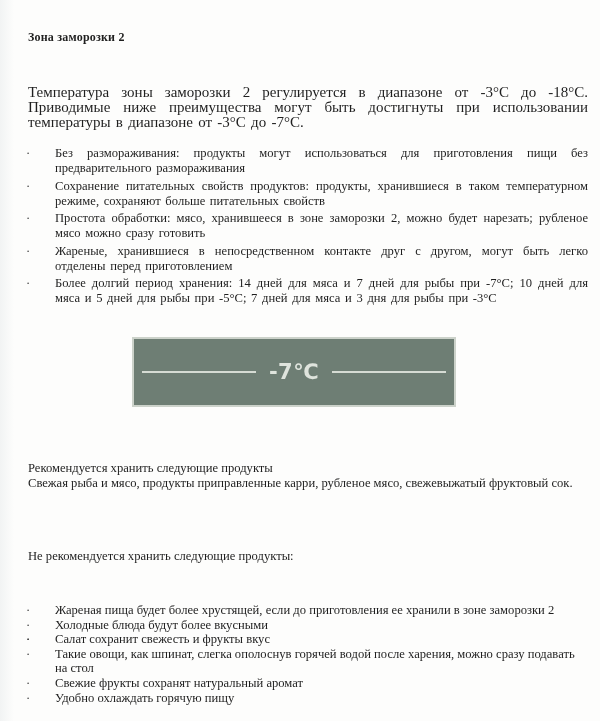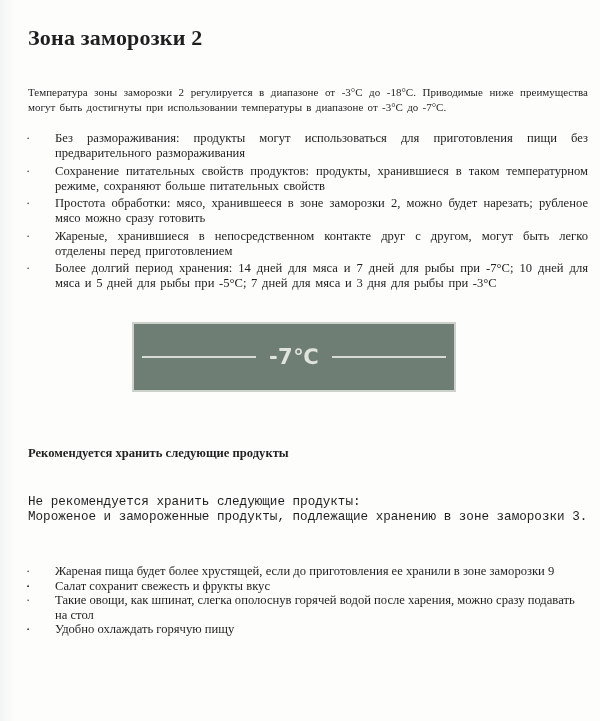--- a/index.html
+++ b/index.html
@@ -10,27 +10,27 @@
     box-sizing:border-box;
     padding:0 12px 0 28px;
     background:#fdfdfc;
     background-image: linear-gradient(90deg, rgba(190,200,205,0.18) 0px, rgba(255,255,255,0) 14px);
     font-family:"Liberation Serif","DejaVu Serif",serif;
     color:#1f1f1f;
     overflow:hidden;
   }
   .title {
     margin:28px 0 0 0;
-    font-size:22px; line-height:19px;
+    font-size:12px; line-height:19px;
     font-weight:bold;
     letter-spacing:0.2px;
   }
   .intro {
     margin:38px 0 0 0;
-    font-size:11px; line-height:15px;
+    font-size:15px; line-height:15px;
     text-align:justify;
     word-spacing:1.5px;
   }
   ul.blist { list-style:none; margin:0; padding:0; }
   ul.features { margin-top:16px; }
   ul.blist li {
     position:relative;
     padding-left:27px;
     font-size:12.6px; line-height:15px;
   }
@@ -58,22 +58,22 @@
     font-family:"DejaVu Sans","Liberation Sans",sans-serif;
     font-weight:bold;
     font-size:21px;
     color:#dfe4dd;
     letter-spacing:0.5px;
   }
   .sec-heading, .sec-body {
     font-size:12.6px; line-height:15px;
     margin:0;
   }
-  .sec-recommended { margin-top:54px;font-weight:bold; }
-  .sec-not-recommended { margin-top:34px;font-family:Liberation Mono, monospace; }
+  .sec-recommended { margin-top:54px; }
+  .sec-not-recommended { margin-top:58px; }
   .sec-advantages { margin-top:39px; }
   ul.advantages li { line-height:14.6px; text-align:left; }
 </style>
 </head>
 <body>
 
 <div class="page">
 
   <h1 class="title">Зона заморозки 2</h1>
 
@@ -103,49 +103,51 @@
   </ul>
 
   <div class="band">
     <span class="rule"></span>
     <span class="temp">-7℃</span>
     <span class="rule"></span>
   </div>
 
   <div class="sec-recommended">
     <p class="sec-heading">Рекомендуется хранить следующие продукты</p>
+    <p class="sec-body">Свежая рыба и мясо, продукты приправленные карри, рубленое мясо, свежевыжатый фруктовый сок.</p>
   </div>
 
   <div class="sec-not-recommended">
     <p class="sec-heading">Не рекомендуется хранить следующие продукты:</p>
-    <p class="sec-body">Мороженое и замороженные продукты, подлежащие хранению в зоне заморозки 3.</p>
   </div>
 
   <div class="sec-advantages">
     <ul class="blist advantages">
       <li>
         <span class="marker">·</span>
-        <span>Жареная пища будет более хрустящей, если до приготовления ее хранили в зоне заморозки 9</span>
+        <span>Жареная пища будет более хрустящей, если до приготовления ее хранили в зоне заморозки 2</span>
       </li>
       <li>
         <span class="marker">·</span>
+        <span>Холодные блюда будут более вкусными</span>
       </li>
       <li>
         <span class="marker">·</span>
       </li>
       <li>
         <span class="marker">·</span>
         <span>Салат сохранит свежесть и фрукты вкус</span>
       </li>
       <li>
         <span class="marker">·</span>
         <span>Такие овощи, как шпинат, слегка ополоснув горячей водой после харения, можно сразу подавать на стол</span>
       </li>
       <li>
         <span class="marker">·</span>
+        <span>Свежие фрукты сохранят натуральный аромат</span>
       </li>
       <li>
         <span class="marker">·</span>
         <span>Удобно охлаждать горячую пищу</span>
       </li>
     </ul>
   </div>
 
 </div>
 

